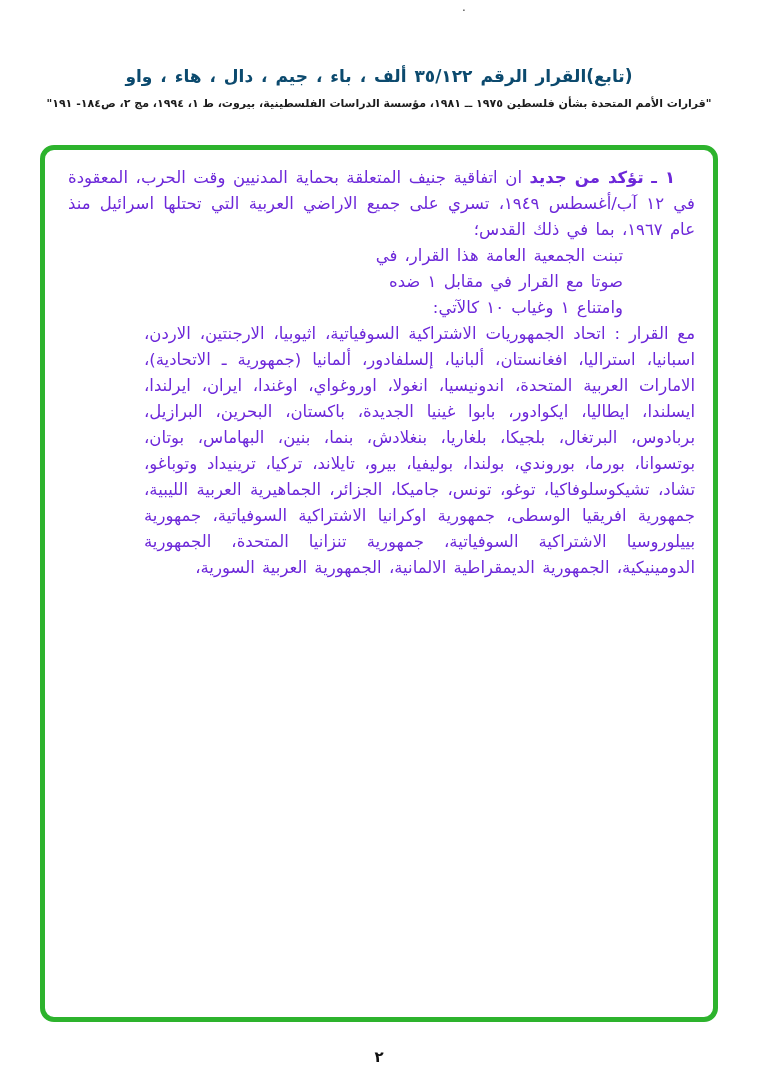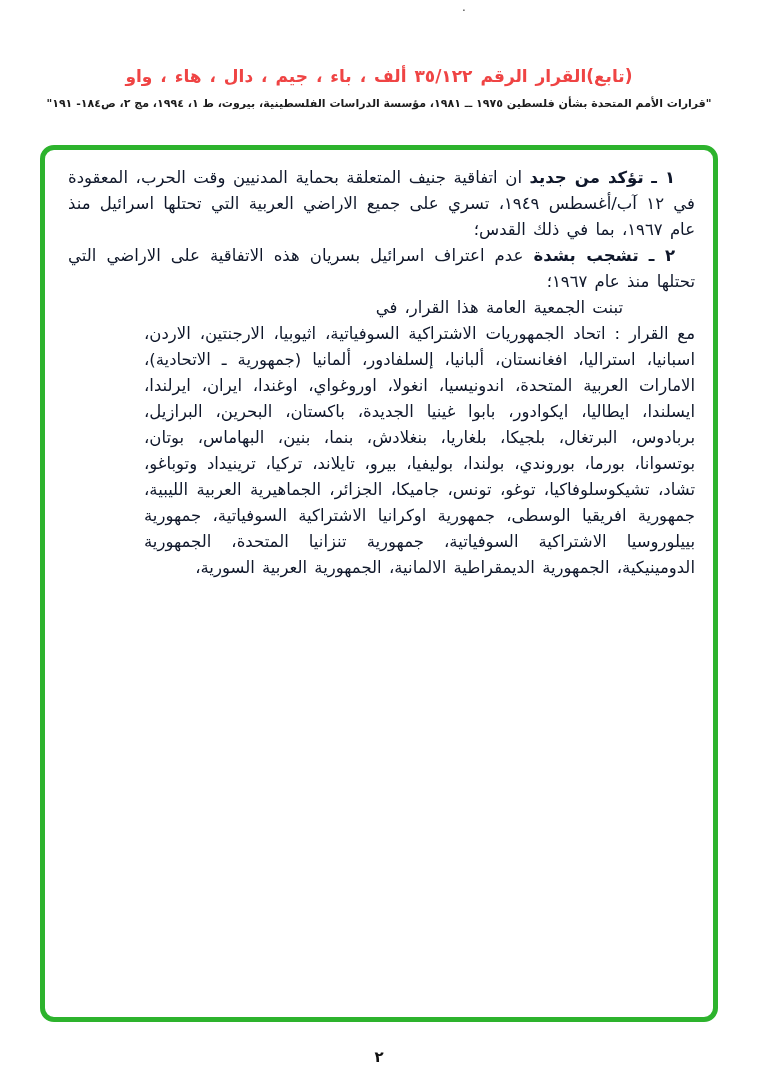--- a/index.html
+++ b/index.html
@@ -27,21 +27,21 @@
   .doc-header {
     position: absolute;
     top: 66px;
     left: 20px;
     right: 20px;
     text-align: center;
   }
   .doc-title {
     font-size: 17px;
     font-weight: bold;
-    color: #ef4444;
+    color: #0c4a6e;
     word-spacing: 2px;
   }
   .doc-citation {
     margin-top: 11px;
     font-size: 11px;
     font-weight: bold;
     color: #1c1c1c;
   }
   .green-frame {
     position: absolute;
@@ -54,21 +54,21 @@
     background: #ffffff;
   }
   .content {
     height: 100%;
     padding: 15px 18px 10px 23px;
     overflow: hidden;
     font-size: 16.5px;
     line-height: 26px;
     text-align: justify;
     word-spacing: 2px;
-    color: #0f172a;
+    color: #6d28d9;
   }
   .clause {
     text-indent: 20px;
     margin: 0;
   }
   .clause .num,
   .clause .lead {
     font-weight: bold;
   }
   .adoption {
@@ -104,30 +104,27 @@
 
   <main class="green-frame">
     <div class="content">
 
       <p class="clause">
         <span class="num">١ ـ</span>
         <span class="lead">تؤكد من جديد</span>
         <span class="rest">ان اتفاقية جنيف المتعلقة بحماية المدنيين وقت الحرب، المعقودة في ١٢ آب/أغسطس ١٩٤٩، تسري على جميع الاراضي العربية التي تحتلها اسرائيل منذ عام ١٩٦٧، بما في ذلك القدس؛</span>
       </p>
 
-      <p class="clause">
-        <span class="num">٢ ـ</span>
-        <span class="lead">تشجب بشدة</span>
-        <span class="rest">عدم اعتراف اسرائيل بسريان هذه الاتفاقية على الاراضي التي تحتلها منذ عام ١٩٦٧؛</span>
-      </p>
 
 
 
       <div class="adoption">
         <div class="adoption-line">تبنت الجمعية العامة هذا القرار، في</div>
+        <div class="adoption-line">صوتا مع القرار في مقابل ١ ضده</div>
+        <div class="adoption-line">وامتناع ١ وغياب ١٠ كالآتي:</div>
       </div>
 
       <p class="vote">
         <span class="vote-label">مع القرار :</span>
         <span class="vote-countries">اتحاد الجمهوريات الاشتراكية السوفياتية، اثيوبيا، الارجنتين، الاردن، اسبانيا، استراليا، افغانستان، ألبانيا، إلسلفادور، ألمانيا (جمهورية ـ الاتحادية)، الامارات العربية المتحدة، اندونيسيا، انغولا، اوروغواي، اوغندا، ايران، ايرلندا، ايسلندا، ايطاليا، ايكوادور، بابوا غينيا الجديدة، باكستان، البحرين، البرازيل، بربادوس، البرتغال، بلجيكا، بلغاريا، بنغلادش، بنما، بنين، البهاماس، بوتان، بوتسوانا، بورما، بوروندي، بولندا، بوليفيا، بيرو، تايلاند، تركيا، ترينيداد وتوباغو، تشاد، تشيكوسلوفاكيا، توغو، تونس، جاميكا، الجزائر، الجماهيرية العربية الليبية، جمهورية افريقيا الوسطى، جمهورية اوكرانيا الاشتراكية السوفياتية، جمهورية بييلوروسيا الاشتراكية السوفياتية، جمهورية تنزانيا المتحدة، الجمهورية الدومينيكية، الجمهورية الديمقراطية الالمانية، الجمهورية العربية السورية،</span>
       </p>
 
     </div>
   </main>
 

